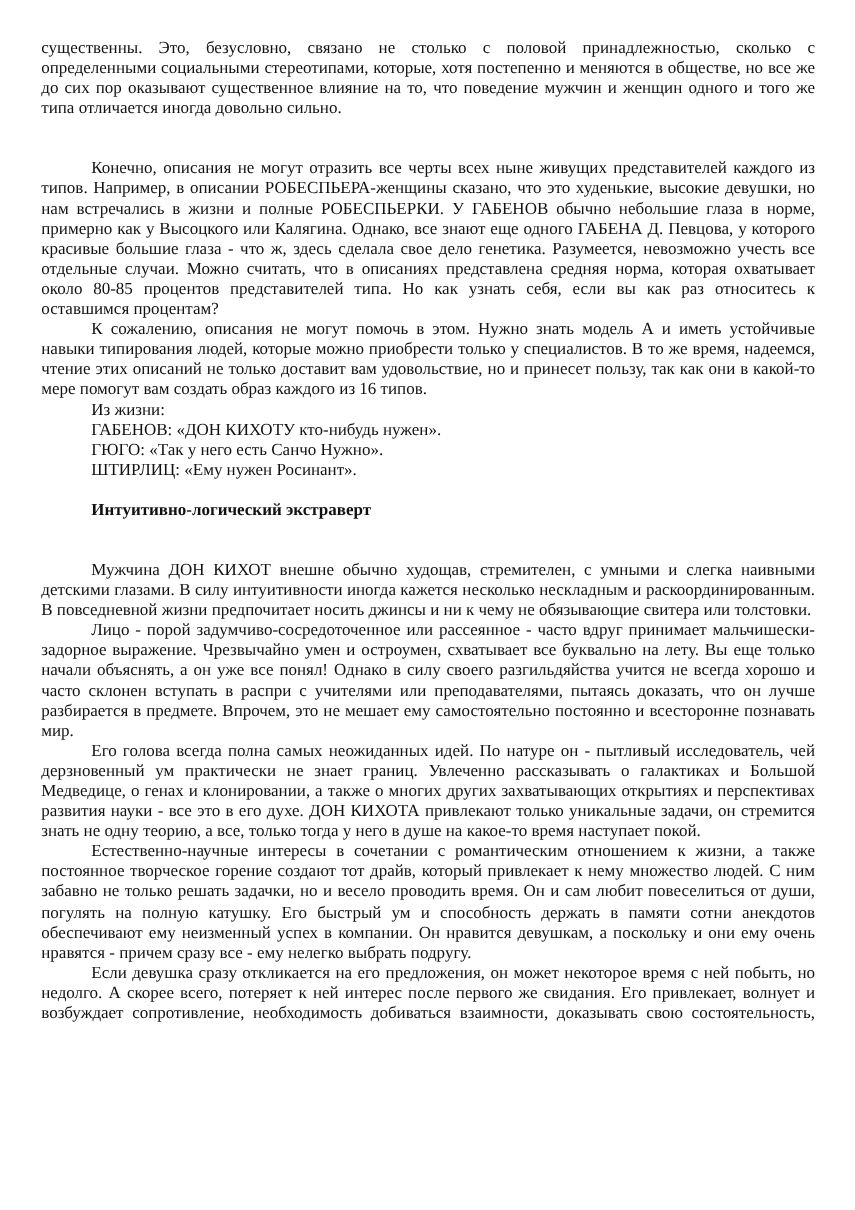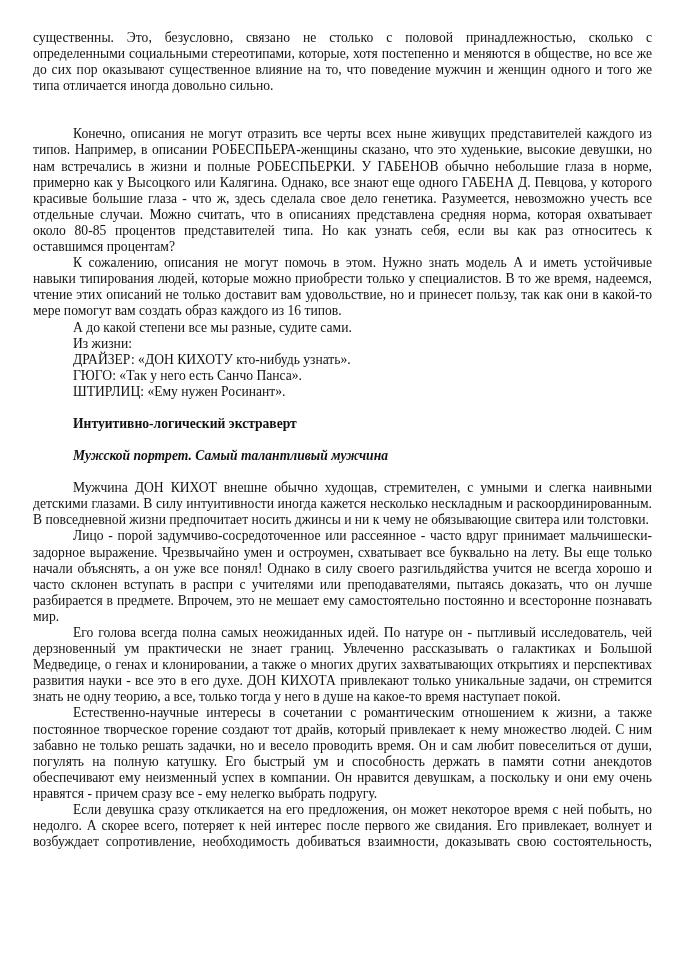--- a/index.html
+++ b/index.html
@@ -26,31 +26,29 @@
 <body>
 
 <div class="page">
   <p class="noind last">существенны. Это, безусловно, связано не столько с половой принадлежностью, сколько с определенными социальными стереотипами, которые, хотя постепенно и меняются в обществе, но все же до сих пор оказывают существенное влияние на то, что поведение мужчин и женщин одного и того же типа отличается иногда довольно сильно.</p>
 
   <div class="gap"></div>
   <div class="gap"></div>
 
   <p class="ind">Конечно, описания не могут отразить все черты всех ныне живущих представителей каждого из типов. Например, в описании РОБЕСПЬЕРА-женщины сказано, что это худенькие, высокие девушки, но нам встречались в жизни и полные РОБЕСПЬЕРКИ. У ГАБЕНОВ обычно небольшие глаза в норме, примерно как у Высоцкого или Калягина. Однако, все знают еще одного ГАБЕНА Д. Певцова, у которого красивые большие глаза - что ж, здесь сделала свое дело генетика. Разумеется, невозможно учесть все отдельные случаи. Можно считать, что в описаниях представлена средняя норма, которая охватывает около 80-85 процентов представителей типа. Но как узнать себя, если вы как раз относитесь к оставшимся процентам?</p>
   <p class="ind">К сожалению, описания не могут помочь в этом. Нужно знать модель А и иметь устойчивые навыки типирования людей, которые можно приобрести только у специалистов. В то же время, надеемся, чтение этих описаний не только доставит вам удовольствие, но и принесет пользу, так как они в какой-то мере помогут вам создать образ каждого из 16 типов.</p>
-  <p class="left40">А до какой степени все мы разные, судите сами.</p>
   <p class="left40 it">Из жизни:</p>
-  <p class="left40">ДРАЙЗЕР: «ДОН КИХОТУ кто-нибудь узнать».</p>
-  <p class="left40">ГЮГО: «Так у него есть Санчо Панса».</p>
+  <p class="left40">ГАБЕНОВ: «ДОН КИХОТУ кто-нибудь нужен».</p>
+  <p class="left40">ГЮГО: «Так у него есть Санчо Нужно».</p>
   <p class="left40">ШТИРЛИЦ: «Ему нужен Росинант».</p>
 
   <div class="gap"></div>
   <p class="b left40">Интуитивно-логический экстраверт</p>
   <div class="gap"></div>
 
-  <p class="bi left40">Мужской портрет. Самый талантливый мужчина</p>
   <div class="gap"></div>
 
   <p class="ind">Мужчина ДОН КИХОТ внешне обычно худощав, стремителен, с умными и слегка наивными детскими глазами. В силу интуитивности иногда кажется несколько нескладным и раскоординированным. В повседневной жизни предпочитает носить джинсы и ни к чему не обязывающие свитера или толстовки.</p>
   <p class="ind">Лицо - порой задумчиво-сосредоточенное или рассеянное - часто вдруг принимает мальчишески-задорное выражение. Чрезвычайно умен и остроумен, схватывает все буквально на лету. Вы еще только начали объяснять, а он уже все понял! Однако в силу своего разгильдяйства учится не всегда хорошо и часто склонен вступать в распри с учителями или преподавателями, пытаясь доказать, что он лучше разбирается в предмете. Впрочем, это не мешает ему самостоятельно постоянно и всесторонне познавать мир.</p>
   <p class="ind">Его голова всегда полна самых неожиданных идей. По натуре он - пытливый исследователь, чей дерзновенный ум практически не знает границ. Увлеченно рассказывать о галактиках и Большой Медведице, о генах и клонировании, а также о многих других захватывающих открытиях и перспективах развития науки - все это в его духе. ДОН КИХОТА привлекают только уникальные задачи, он стремится знать не одну теорию, а все, только тогда у него в душе на какое-то время наступает покой.</p>
   <p class="ind">Естественно-научные интересы в сочетании с романтическим отношением к жизни, а также постоянное творческое горение создают тот драйв, который привлекает к нему множество людей. С ним забавно не только решать задачки, но и весело проводить время. Он и сам любит повеселиться от души, погулять на полную катушку. Его быстрый ум и способность держать в памяти сотни анекдотов обеспечивают ему неизменный успех в компании. Он нравится девушкам, а поскольку и они ему очень нравятся - причем сразу все - ему нелегко выбрать подругу.</p>
   <p class="ind" style="text-align-last: justify;">Если девушка сразу откликается на его предложения, он может некоторое время с ней побыть, но недолго. А скорее всего, потеряет к ней интерес после первого же свидания. Его привлекает, волнует и возбуждает сопротивление, необходимость добиваться взаимности, доказывать свою состоятельность,</p>
 </div>
 
 </body></html>

